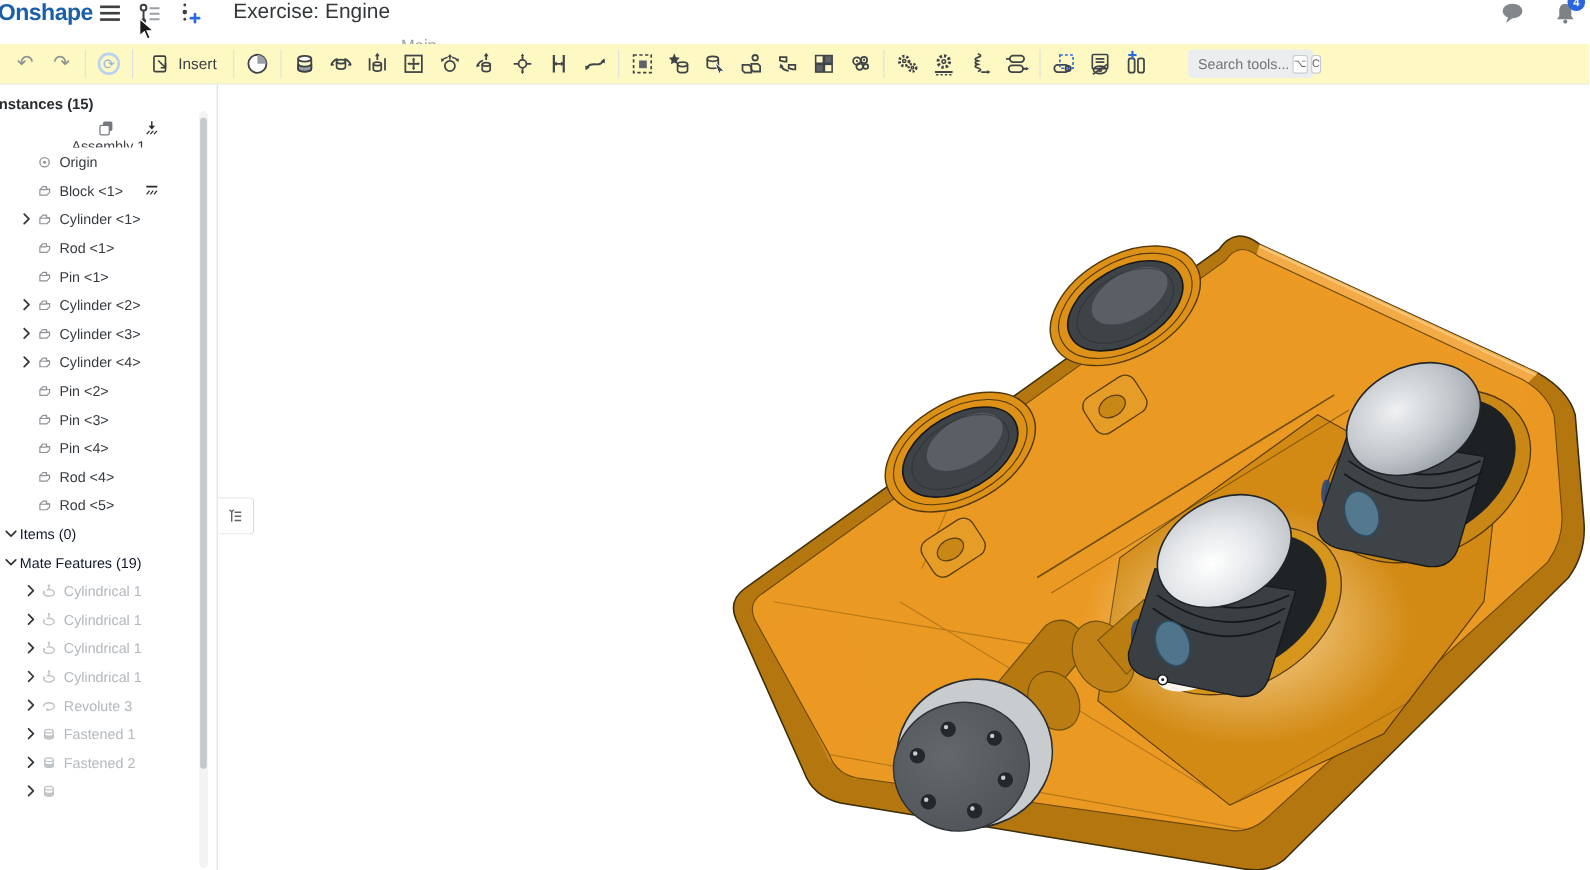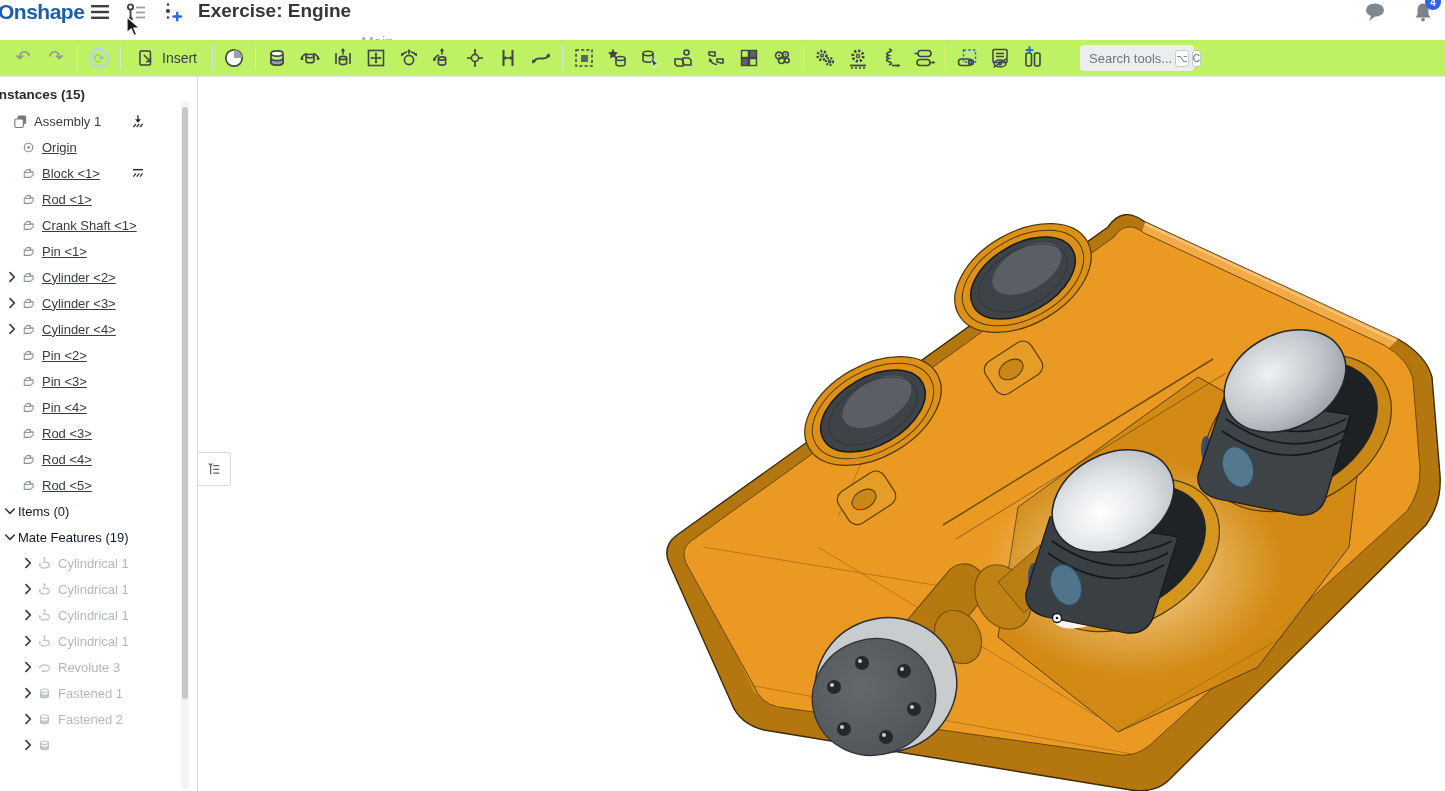--- a/index.html
+++ b/index.html
@@ -4,51 +4,51 @@
 <style>
   * { margin:0; padding:0; box-sizing:border-box; }
   html,body { font-family:"Liberation Sans", sans-serif; background:#fff; }
   #app { position:relative; width:1445px; height:791px; overflow:hidden; background:#fff; }
 
   
   .topbar { position:absolute; left:0; top:0; width:100%; height:40px; display:flex; align-items:flex-start; background:#fff; }
   .logo { font-size:21px; font-weight:bold; color:#1b5faa; letter-spacing:-0.5px; margin-left:-2px; width:84px; }
   .tb-icon { width:24px; height:24px; margin:0 6px; color:#3c4043; cursor:pointer; position:relative; }
   .tb-icon svg { width:24px; height:24px; }
-  .doc-title { font-size:19px; font-weight:bold; color:#33373a; margin-left:8px; }
+  .doc-title { font-size:19px; font-weight:normal; color:#33373a; margin-left:22px; }
   .doc-ws { font-size:15px; color:#9aa0a6; margin-left:10px;margin-top:33px; }
   .topbar-right { margin-left:auto; display:flex; align-items:center; gap:14px; padding-right:6px; }
   .topbar-right .tb-icon { width:22px; height:22px; }
   .badge { position:absolute; top:-6px; right:-8px; min-width:16px; height:16px; border-radius:8px; background:#2a66dd; color:#fff; font-size:10px; font-weight:bold; display:flex; align-items:center; justify-content:center; padding:0 3px; }
   .cursor-glyph { position:absolute; left:126px; top:16px; z-index:50; pointer-events:none; }
 
   
-  .toolbar { position:absolute; left:0; top:40px; width:100%; height:37px; display:flex; align-items:center; background:#bef264; border-bottom:1px solid #e4e7ea; padding-left:2px; }
+  .toolbar { position:absolute; left:0; top:40px; width:100%; height:37px; display:flex; align-items:center; background:#fef9c3; border-bottom:1px solid #e4e7ea; padding-left:2px; }
   .tool { width:30px; height:30px; border:none; background:transparent; border-radius:3px; display:flex; align-items:center; justify-content:center; color:#3f4449; cursor:pointer; flex:0 0 auto; }
   .tool svg { width:24px; height:24px; }
   .tool.dis { color:#8d9297; }
   .tgroup { display:flex; align-items:center; gap:3px; padding:0 6px; border-left:1px solid #dcdfe2; height:26px; }
   .tgroup.first { border-left:none; }
   .insert-btn { display:flex; align-items:center; gap:5px; height:30px; padding:0 9px; border:none; background:transparent; border-radius:3px; font-size:14px; color:#3c4043; cursor:pointer; }
   .insert-btn svg { width:21px; height:21px; }
   .search-box { margin-left:26px; display:flex; align-items:center; width:114px; height:26px; background:#ebedef; border-radius:4px; padding:0 5px 0 9px; cursor:text; }
   .search-box .ph { font-size:13px; color:#70757a; flex:1; white-space:nowrap; }
   .key { width:17px; height:17px; background:#fff; border:1px solid #c7cacd; border-radius:3px; font-size:10px; color:#5f6368; display:flex; align-items:center; justify-content:center; margin-left:3px; }
 
   
   .panel { position:absolute; left:0; top:77px; width:198px; height:714px; background:#fff; border-right:1px solid #d7dadd; z-index:5; overflow:hidden; }
   .panel-header { font-size:13.5px; font-weight:bold; color:#272b2f; padding:10px 0 6px 0; margin-left:-5px; white-space:nowrap; }
   .trow { position:relative; height:26px; display:flex; align-items:center; font-size:13px; color:#373c41; cursor:pointer; padding-left:2px; white-space:nowrap; }
   .chev { width:16px; height:16px; flex:0 0 16px; color:#33373b; }
   .ric { width:17px; height:17px; flex:0 0 17px; margin-right:5px; color:#8d9297; }
   .tlabel { overflow:hidden; }
   .rright { position:absolute; left:130px; width:16px; height:16px; color:#25282c; }
   .nochev { visibility:hidden; }
-  .k-assembly { padding-left:12px; }
-  .k-child { padding-left:4px;text-decoration:underline; }
+  .k-assembly { padding-left:0;flex-direction:column; }
+  .k-child { padding-left:16px; }
   .k-header { padding-left:2px; font-size:13px; color:#0f172a; }
   .k-header .chev { color:#33373b; }
   .k-mate { padding-left:20px; }
   .muted .tlabel { color:#b3b8bd; }
   .muted .ric { color:#bcc1c6; }
   .sb-track { position:absolute; right:8px; top:24px; width:8px; height:688px; background:#f1f3f4; border-radius:4px; }
   .sb-thumb { position:absolute; right:9px; top:30px; width:6px; height:592px; background:#c6c9cc; border-radius:3px; cursor:pointer; }
   .panel-toggle { position:absolute; left:198px; top:452px; width:33px; height:34px; background:#fff; border:1px solid #d7dadd; border-left:none; border-radius:0 4px 4px 0; display:flex; align-items:center; justify-content:center; color:#5f6368; cursor:pointer; z-index:6; }
   .panel-toggle svg { width:18px; height:18px; }
 
@@ -609,117 +609,107 @@
           </svg>
         <svg class="ric" viewBox="0 0 24 24">
             <use href="#s-part-icon"></use>
           </svg>
         <span class="tlabel">Block &lt;1&gt;</span>
         <svg class="rright" viewBox="0 0 24 24">
             <use href="#s-fixed-icon"></use>
           </svg>
       </div>
         <div class="trow k-child">
+        <svg class="chev" viewBox="0 0 24 24">
+            <use href="#s-chevron-right-icon"></use>
+          </svg>
+        <svg class="ric" viewBox="0 0 24 24">
+            <use href="#s-part-icon"></use>
+          </svg>
+        <span class="tlabel">Cylinder &lt;1&gt;</span>
+
+      </div>
+        <div class="trow k-child">
         <svg class="chev nochev" viewBox="0 0 24 24">
             <use></use>
           </svg>
         <svg class="ric" viewBox="0 0 24 24">
             <use href="#s-part-icon"></use>
           </svg>
         <span class="tlabel">Rod &lt;1&gt;</span>
 
       </div>
         <div class="trow k-child">
         <svg class="chev nochev" viewBox="0 0 24 24">
             <use></use>
           </svg>
         <svg class="ric" viewBox="0 0 24 24">
             <use href="#s-part-icon"></use>
           </svg>
-        <span class="tlabel">Crank Shaft &lt;1&gt;</span>
+        <span class="tlabel">Pin &lt;1&gt;</span>
+
+      </div>
+        <div class="trow k-child">
+        <svg class="chev" viewBox="0 0 24 24">
+            <use href="#s-chevron-right-icon"></use>
+          </svg>
+        <svg class="ric" viewBox="0 0 24 24">
+            <use href="#s-part-icon"></use>
+          </svg>
+        <span class="tlabel">Cylinder &lt;2&gt;</span>
+
+      </div>
+        <div class="trow k-child">
+        <svg class="chev" viewBox="0 0 24 24">
+            <use href="#s-chevron-right-icon"></use>
+          </svg>
+        <svg class="ric" viewBox="0 0 24 24">
+            <use href="#s-part-icon"></use>
+          </svg>
+        <span class="tlabel">Cylinder &lt;3&gt;</span>
+
+      </div>
+        <div class="trow k-child">
+        <svg class="chev" viewBox="0 0 24 24">
+            <use href="#s-chevron-right-icon"></use>
+          </svg>
+        <svg class="ric" viewBox="0 0 24 24">
+            <use href="#s-part-icon"></use>
+          </svg>
+        <span class="tlabel">Cylinder &lt;4&gt;</span>
 
       </div>
         <div class="trow k-child">
         <svg class="chev nochev" viewBox="0 0 24 24">
             <use></use>
           </svg>
         <svg class="ric" viewBox="0 0 24 24">
             <use href="#s-part-icon"></use>
           </svg>
-        <span class="tlabel">Pin &lt;1&gt;</span>
-
-      </div>
-        <div class="trow k-child">
-        <svg class="chev" viewBox="0 0 24 24">
-            <use href="#s-chevron-right-icon"></use>
-          </svg>
-        <svg class="ric" viewBox="0 0 24 24">
-            <use href="#s-part-icon"></use>
-          </svg>
-        <span class="tlabel">Cylinder &lt;2&gt;</span>
-
-      </div>
-        <div class="trow k-child">
-        <svg class="chev" viewBox="0 0 24 24">
-            <use href="#s-chevron-right-icon"></use>
-          </svg>
-        <svg class="ric" viewBox="0 0 24 24">
-            <use href="#s-part-icon"></use>
-          </svg>
-        <span class="tlabel">Cylinder &lt;3&gt;</span>
-
-      </div>
-        <div class="trow k-child">
-        <svg class="chev" viewBox="0 0 24 24">
-            <use href="#s-chevron-right-icon"></use>
-          </svg>
-        <svg class="ric" viewBox="0 0 24 24">
-            <use href="#s-part-icon"></use>
-          </svg>
-        <span class="tlabel">Cylinder &lt;4&gt;</span>
+        <span class="tlabel">Pin &lt;2&gt;</span>
 
       </div>
         <div class="trow k-child">
         <svg class="chev nochev" viewBox="0 0 24 24">
             <use></use>
           </svg>
         <svg class="ric" viewBox="0 0 24 24">
             <use href="#s-part-icon"></use>
           </svg>
-        <span class="tlabel">Pin &lt;2&gt;</span>
+        <span class="tlabel">Pin &lt;3&gt;</span>
 
       </div>
         <div class="trow k-child">
         <svg class="chev nochev" viewBox="0 0 24 24">
             <use></use>
           </svg>
         <svg class="ric" viewBox="0 0 24 24">
             <use href="#s-part-icon"></use>
           </svg>
-        <span class="tlabel">Pin &lt;3&gt;</span>
-
-      </div>
-        <div class="trow k-child">
-        <svg class="chev nochev" viewBox="0 0 24 24">
-            <use></use>
-          </svg>
-        <svg class="ric" viewBox="0 0 24 24">
-            <use href="#s-part-icon"></use>
-          </svg>
         <span class="tlabel">Pin &lt;4&gt;</span>
-
-      </div>
-        <div class="trow k-child">
-        <svg class="chev nochev" viewBox="0 0 24 24">
-            <use></use>
-          </svg>
-        <svg class="ric" viewBox="0 0 24 24">
-            <use href="#s-part-icon"></use>
-          </svg>
-        <span class="tlabel">Rod &lt;3&gt;</span>
 
       </div>
         <div class="trow k-child">
         <svg class="chev nochev" viewBox="0 0 24 24">
             <use></use>
           </svg>
         <svg class="ric" viewBox="0 0 24 24">
             <use href="#s-part-icon"></use>
           </svg>
         <span class="tlabel">Rod &lt;4&gt;</span>

